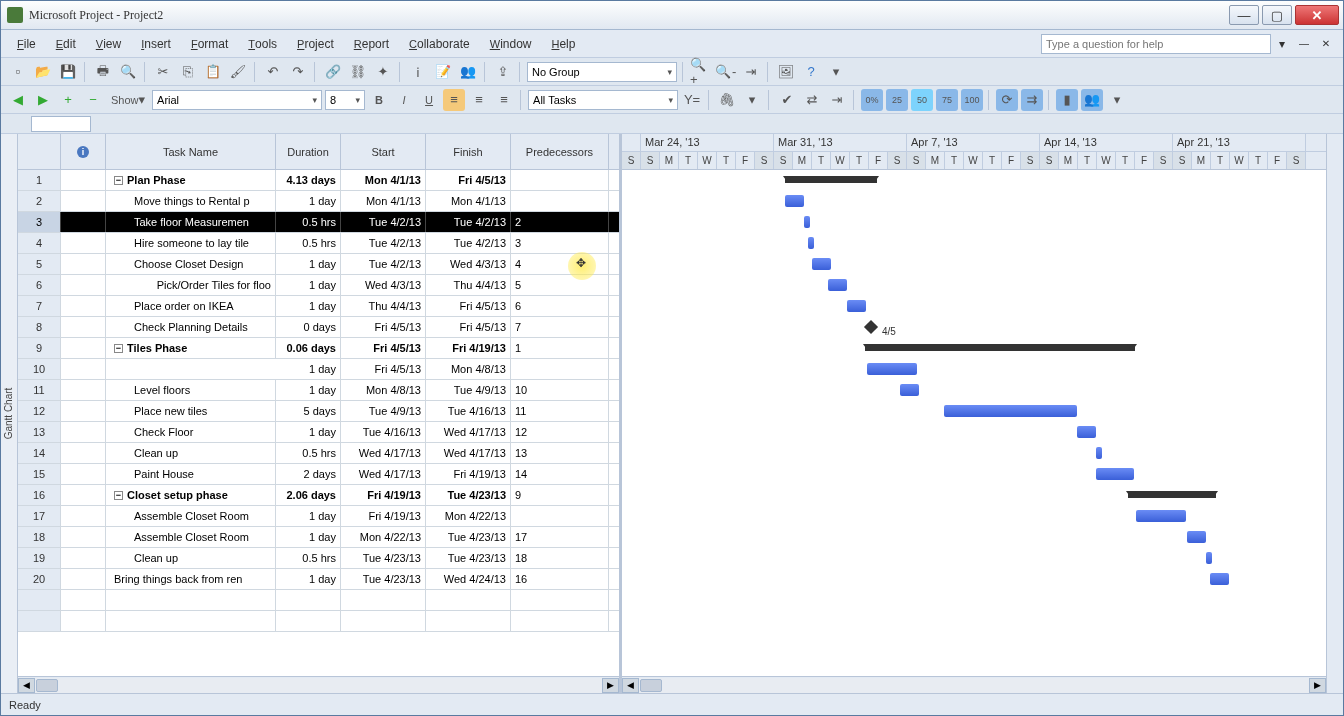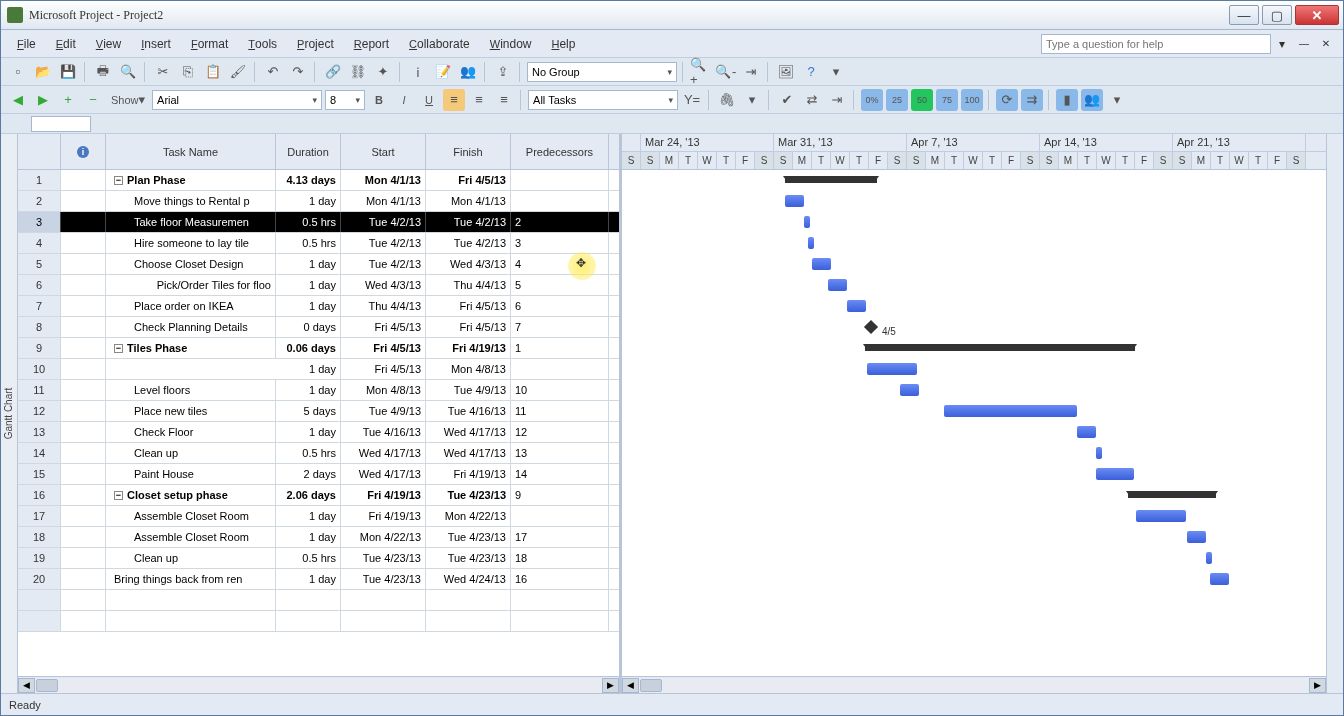--- a/index.html
+++ b/index.html
@@ -183,21 +183,21 @@
     <div class="sep"></div>
     <div class="tbtn">🖇</div>
     <div class="tbtn">▾</div>
     <div class="sep"></div>
     <div class="tbtn">✔</div>
     <div class="tbtn">⇄</div>
     <div class="tbtn">⇥</div>
     <div class="sep"></div>
     <div class="tbtn" style="background:#8ab8e8;font-size:9px;">0%</div>
     <div class="tbtn" style="background:#8ab8e8;font-size:9px;">25</div>
-    <div class="tbtn" style="background:#22c55e;font-size:9px;">50</div>
+    <div class="tbtn" style="background:#7dd3fc;font-size:9px;">50</div>
     <div class="tbtn" style="background:#8ab8e8;font-size:9px;">75</div>
     <div class="tbtn" style="background:#8ab8e8;font-size:9px;">100</div>
     <div class="sep"></div>
     <div class="tbtn" style="background:#8ab8e8;">⟳</div>
     <div class="tbtn" style="background:#8ab8e8;">⇉</div>
     <div class="sep"></div>
     <div class="tbtn" style="background:#8ab8e8;">▮</div>
     <div class="tbtn" style="background:#8ab8e8;">👥</div>
     <div class="tbtn">▾</div>
   </div>

